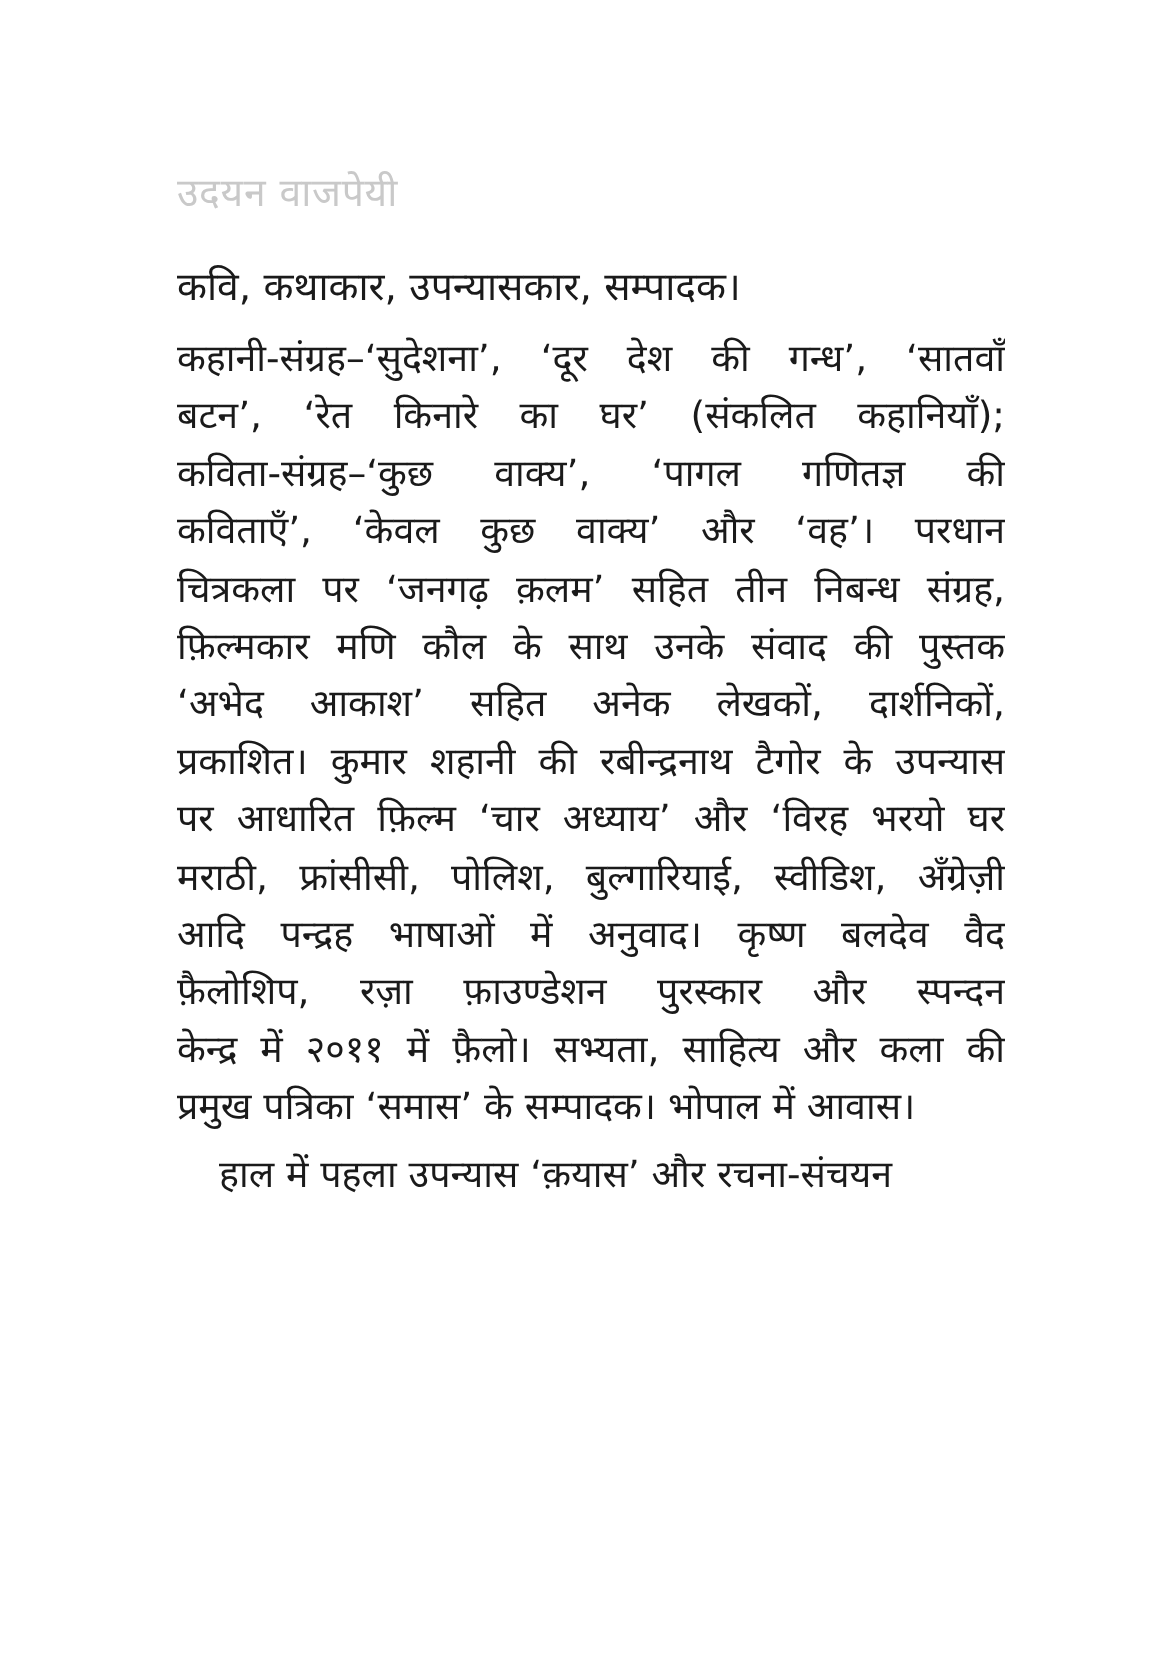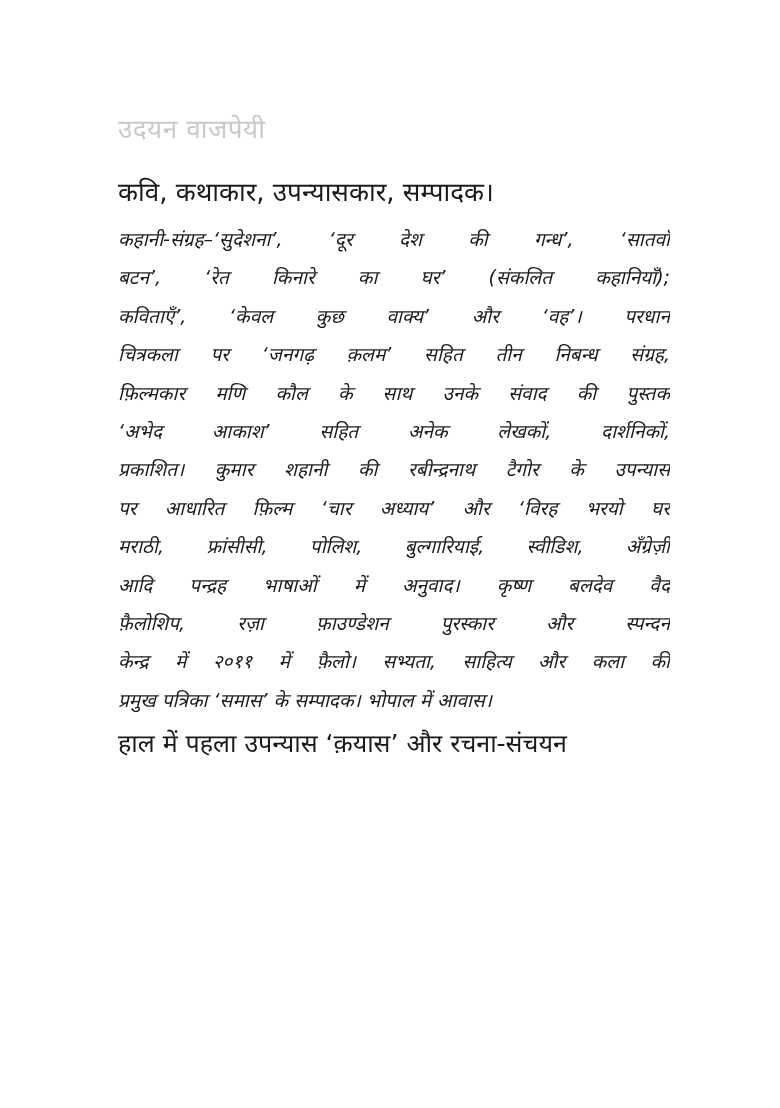--- a/index.html
+++ b/index.html
@@ -28,58 +28,59 @@
       margin: 0 0 28px 0;
       letter-spacing: 0.5px;
       font-weight: normal;
     }
     .tagline {
       font-size: 26px;
       line-height: 36px;
       margin: 0 0 10px 0;
     }
     .bio {
-      font-size: 19px;
+      font-size: 25px;
       line-height: 38.4px;
       text-align: justify;
       text-align-last: left;
       margin: 0;
-      font-style: italic;
     }
     .bio .line {
       display: block;
       text-align: justify;
       text-align-last: justify;
       white-space: nowrap;
       overflow: hidden;
     }
     .bio .line.last {
       text-align-last: left;
     }
     .closing {
       font-size: 25px;
       line-height: 42px;
       margin: 4px 0 0 0;
     }
     .closing .line {
       display: block;
       white-space: nowrap;
+      margin-left: 28px;
     }
   </style>
 </head>
 <body>
 
 <div class="page">
   <div class="author-name">उदयन वाजपेयी</div>
 
   <div class="tagline">कवि, कथाकार, उपन्यासकार, सम्पादक।</div>
 
   <div class="bio">
     <span class="line">कहानी-संग्रह–‘सुदेशना’, ‘दूर देश की गन्ध’, ‘सातवाँ</span>
     <span class="line">बटन’, ‘रेत किनारे का घर’ (संकलित कहानियाँ);</span>
+    <span class="line">कविता-संग्रह–‘कुछ वाक्य’, ‘पागल गणितज्ञ की</span>
     <span class="line">कविताएँ’, ‘केवल कुछ वाक्य’ और ‘वह’। परधान</span>
     <span class="line">चित्रकला पर ‘जनगढ़ क़लम’ सहित तीन निबन्ध संग्रह,</span>
     <span class="line">फ़िल्मकार मणि कौल के साथ उनके संवाद की पुस्तक</span>
     <span class="line">‘अभेद आकाश’ सहित अनेक लेखकों, दार्शनिकों,</span>
     <span class="line">प्रकाशित। कुमार शहानी की रबीन्द्रनाथ टैगोर के उपन्यास</span>
     <span class="line">पर आधारित फ़िल्म ‘चार अध्याय’ और ‘विरह भरयो घर</span>
     <span class="line">मराठी, फ्रांसीसी, पोलिश, बुल्गारियाई, स्वीडिश, अँग्रेज़ी</span>
     <span class="line">आदि पन्द्रह भाषाओं में अनुवाद। कृष्ण बलदेव वैद</span>
     <span class="line">फ़ैलोशिप, रज़ा फ़ाउण्डेशन पुरस्कार और स्पन्दन</span>
     <span class="line">केन्द्र में २०११ में फ़ैलो। सभ्यता, साहित्य और कला की</span>

